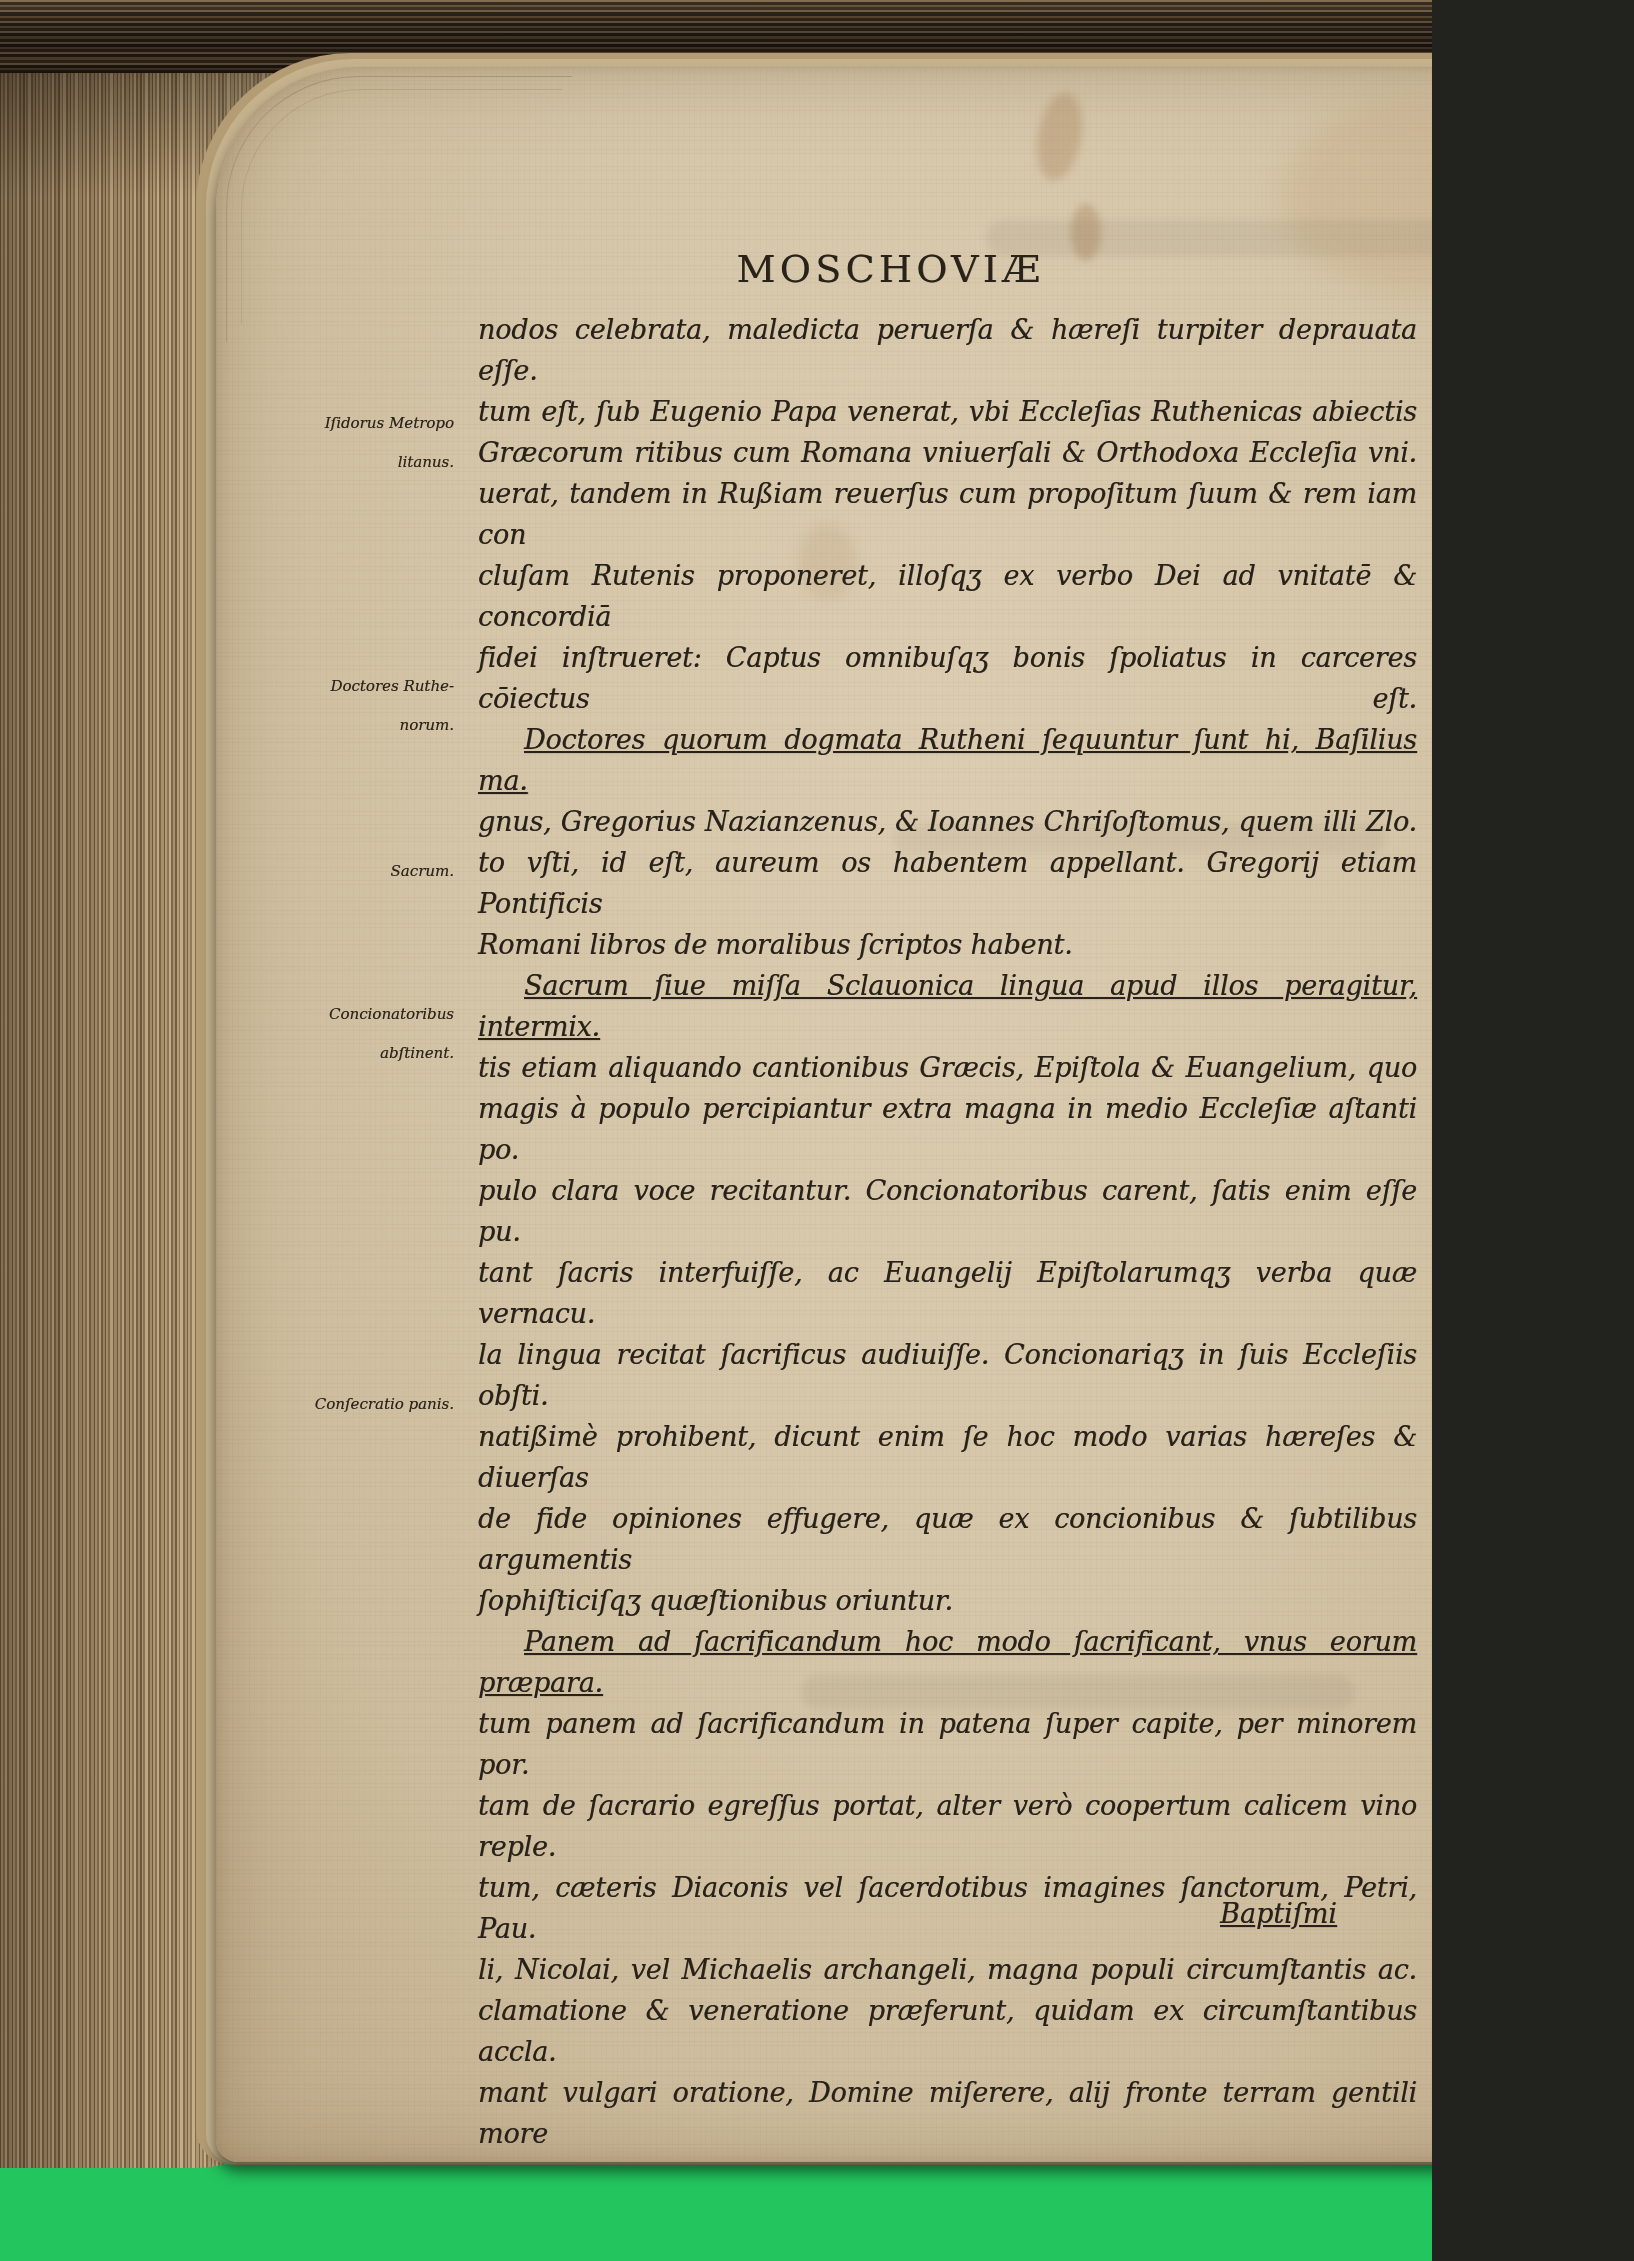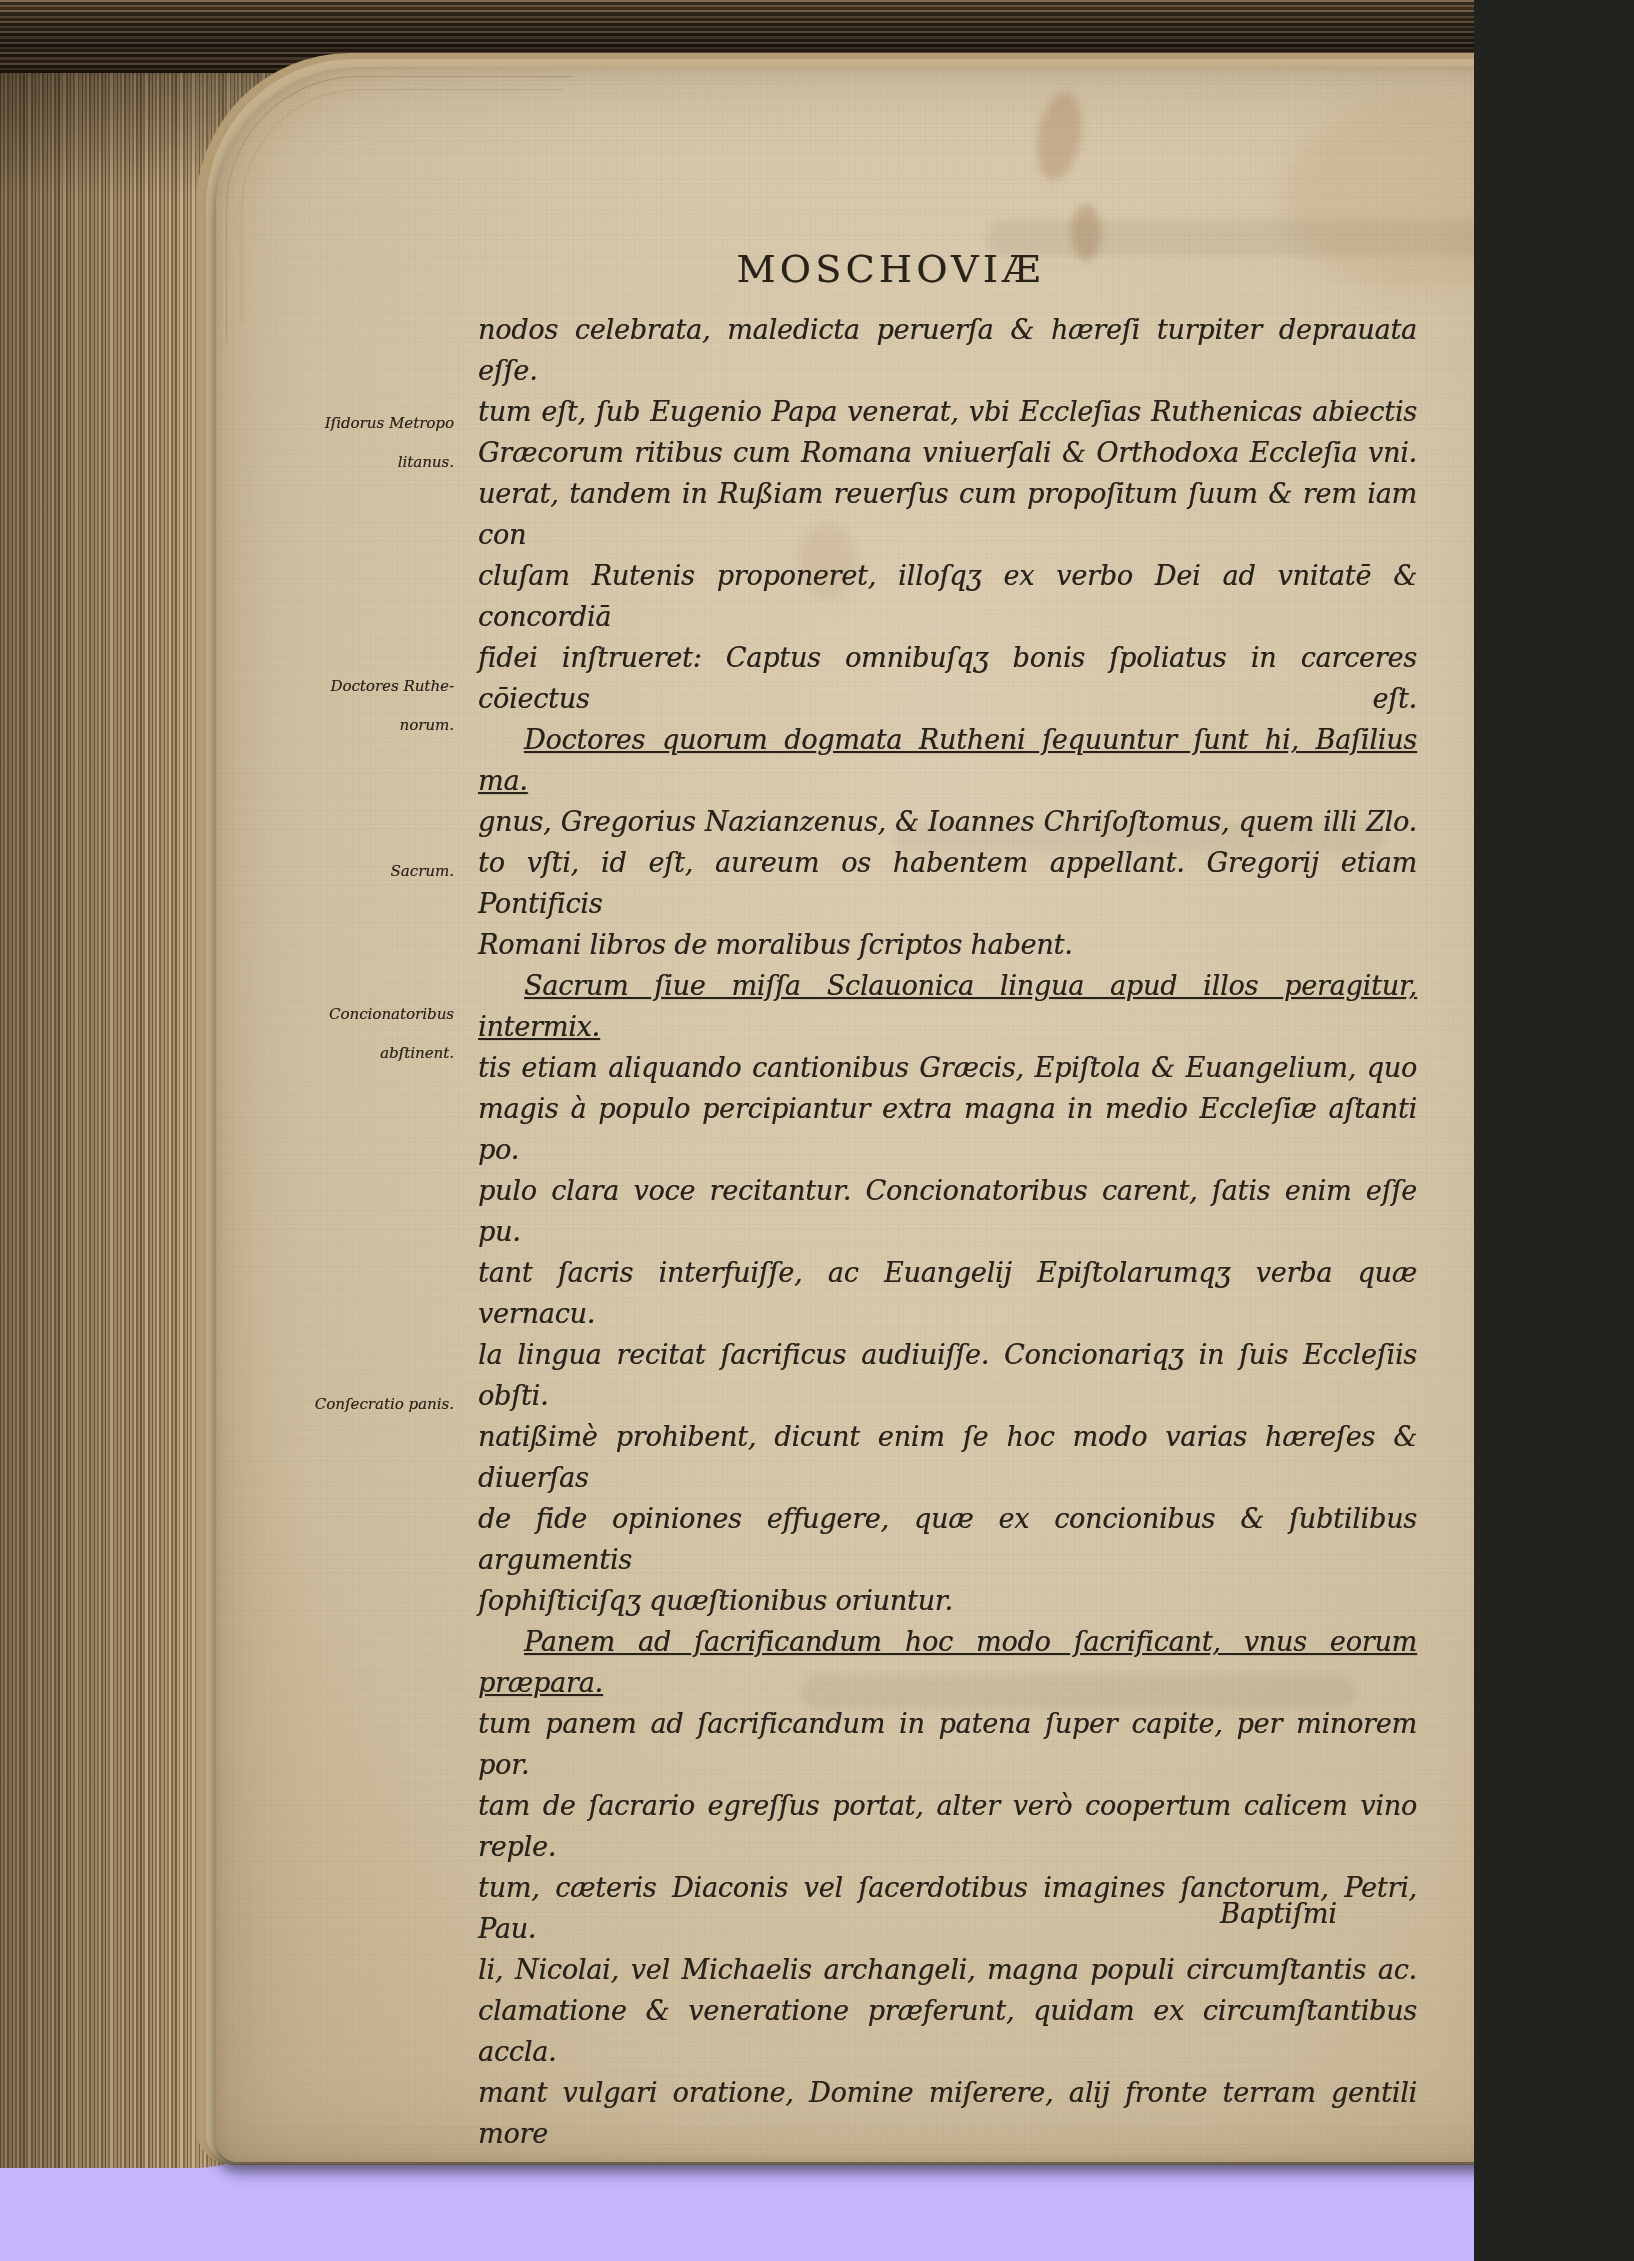--- a/index.html
+++ b/index.html
@@ -1,17 +1,17 @@
 <!DOCTYPE html>
 <html style="font-size:10px"><head>
 <meta charset="utf-8">
 <style>
   html,body{margin:0;padding:0;background:#22231f;}
   .scene{position:relative;width:1432px;height:2261px;overflow:hidden;
-         background:#c4b5fd;font-family:"DejaVu Serif",serif;padding-left:42px;}
+         background:#22c55e;font-family:"DejaVu Serif",serif;}
 
   
   .stack-left{position:absolute;left:0;top:0;width:296px;height:2168px;
     background:
       linear-gradient(180deg, rgba(25,18,11,.78) 0px, rgba(25,18,11,.35) 80px, rgba(25,18,11,0) 197px),
       linear-gradient(90deg, rgba(40,30,18,.35) 0%, rgba(0,0,0,0) 55%, rgba(235,215,175,.25) 95%),
       repeating-linear-gradient(90deg,
         #6e5a3f 0 1.2px, #b49a74 1.2px 3.1px, #8a7454 3.1px 5px,
         #c3ab84 5px 7.4px, #7a6548 7.4px 9.2px, #a98f68 9.2px 11.7px),
       #a8906b;
@@ -70,21 +70,21 @@
   .line{text-align-last:justify;}
   .line.short{text-align-last:left;}
   .line.indent{text-indent:46px;text-decoration:underline;}
 
   .margin-notes{position:absolute;left:0;top:0;width:100%;height:100%;}
   .mnote{position:absolute;left:62px;width:176px;text-align:right;
     font-style:italic;font-size:15px;line-height:39px;color:#2b2319;
     text-shadow:0.3px 0.2px 0.4px rgba(43,35,25,.5);}
 
   .catchword{position:absolute;right:194px;top:1831px;font-style:italic;
-    font-size:27px;color:#272119;text-shadow:0.4px 0.2px 0.4px rgba(39,33,25,.55);}
+    font-size:27px;color:#272119;text-shadow:0.4px 0.2px 0.4px rgba(39,33,25,.55);text-decoration:underline;}
 
   
   .page-right{position:absolute;left:1538px;top:55px;width:97px;height:2052px;
     background:linear-gradient(90deg,#c4b390 0%, #d3c5a8 45%, #d8caad 100%);
     border-radius:27px 0 0 59px;
     box-shadow:inset 10px 0 17px rgba(90,70,45,.45), 0 8.6px 10px rgba(0,0,0,.45);}
   .gutter{position:absolute;left:1500px;top:57px;width:71px;height:2094px;
     background:linear-gradient(90deg, rgba(80,60,35,0) 0%, rgba(80,60,35,.25) 40%,
       rgba(38,27,14,.55) 54%, rgba(80,60,35,.22) 70%, rgba(80,60,35,0) 100%);}
 </style>

